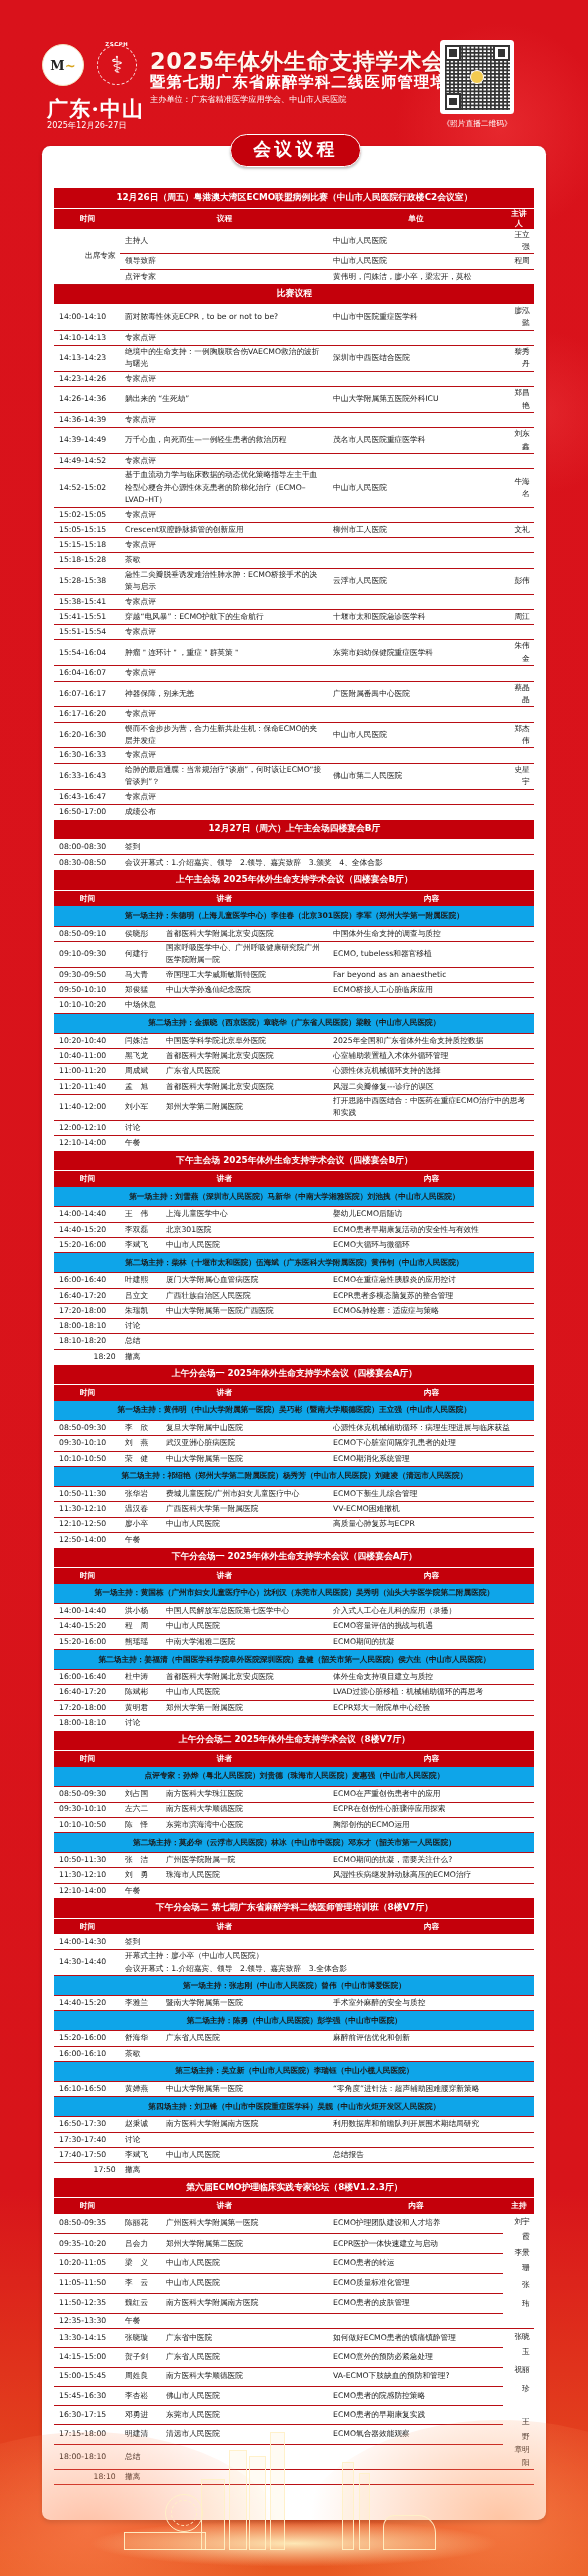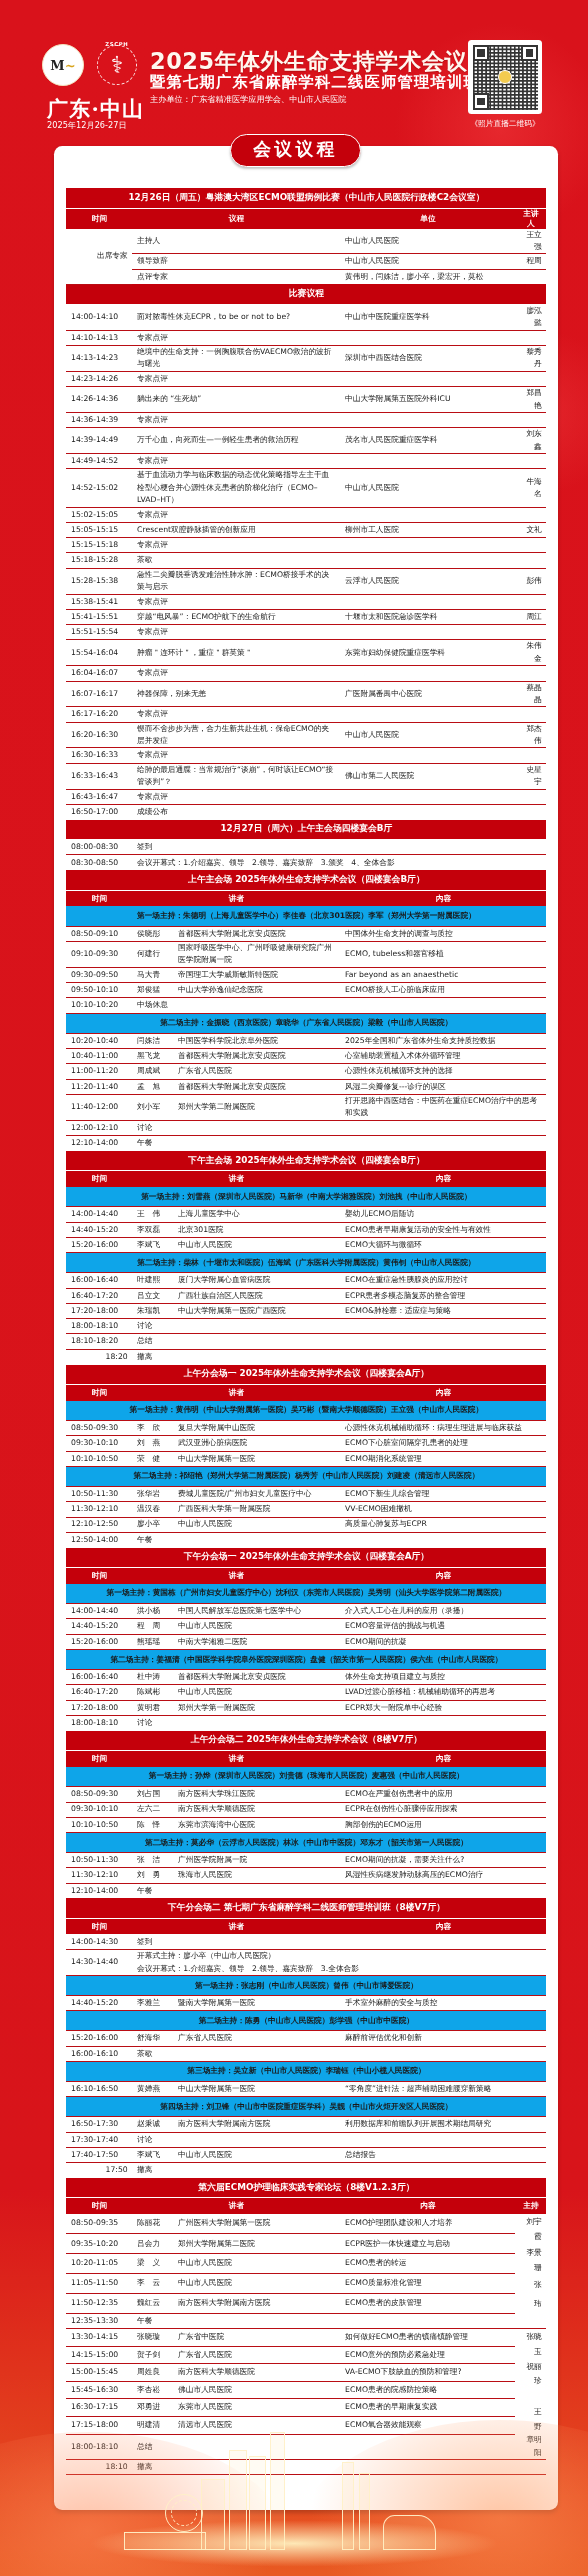--- a/index.html
+++ b/index.html
@@ -41,21 +41,21 @@
   .title-main {
     position: absolute; left: 150px; top: 46px; color: #fff8f0;
     font-size: 22.4px; font-weight: bold; letter-spacing: 0.6px;
     text-shadow: 0 1.2px 1.2px rgba(120,0,0,0.4);
   }
   .title-sub {
     position: absolute; left: 150px; top: 72px; color: #fff;
     font-family: "DejaVu Serif", serif; font-size: 15.3px; font-weight: bold; letter-spacing: 1.2px;
   }
   .host { position: absolute; left: 150px; top: 94px; color: #fff; font-size: 8.2px; }
-  .qr-wrap { position: absolute; left: 468px; top: 40px; width: 74px; text-align: center; }
+  .qr-wrap { position: absolute; left: 440px; top: 40px; width: 74px; text-align: center; }
   .qr {
     width: 74px; height: 74px; background: #fff; border-radius: 3.5px; padding: 4.7px; position: relative;
   }
   .qr-grid {
     width: 65px; height: 65px;
     background-image:
       linear-gradient(90deg, #111 50%, transparent 50%),
       linear-gradient(#111 50%, transparent 50%);
     background-size: 4.1px 5.3px, 6.5px 3.5px;
     opacity: 0.85;
@@ -67,21 +67,21 @@
   .qr-caption { color: #fff; font-size: 7.7px; margin-top: 4.7px; }
 
   
   .agenda-badge {
     position: absolute; left: 230px; top: 134px; width: 131px; height: 33px; z-index: 3;
     background: #c4000b; border: 1.8px solid #fff; border-radius: 16.5px;
     color: #fff; font-size: 17.7px; font-weight: bold; text-align: center; line-height: 28px; letter-spacing: 3.5px;
     box-shadow: 0 1.8px 2.4px rgba(0,0,0,0.25);
   }
   .card {
-    position: absolute; left: 54px; top: 146px; width: 504px;
+    position: absolute; left: 42px; top: 146px; width: 504px;
     background: #fff; border-radius: 8.2px; padding: 42px 12.4px 35px 12.4px;
     box-shadow: 0 2.4px 4.7px rgba(0,0,0,0.2);
   }
   table.agenda { width: 100%; border-collapse: collapse; table-layout: fixed; font-size: 7.7px; }
   table.agenda td, table.agenda th { padding: 0 4.7px; vertical-align: middle; }
   .row td { border-bottom: 1.2px solid #b90d14; height: 15.3px; line-height: 12.4px; }
   .row.noline td { border-bottom: none; }
   .section-title td {
     background: #c4000b; color: #fff; font-weight: bold; font-size: 8.8px; text-align: center;
     height: 20px; border-bottom: 1.2px solid #fff;
@@ -615,21 +615,21 @@
           </tr>
           <tr class="section-title">
             <td colspan="5">上午分会场二 2025年体外生命支持学术会议（8楼V7厅）</td>
           </tr>
           <tr class="col-head">
             <td>时间</td>
             <td colspan="2">讲者</td>
             <td colspan="2">内容</td>
           </tr>
           <tr class="host-row">
-            <td colspan="5">第一场主持：孙烨（深圳市人民医院）刘贵德（珠海市人民医院）麦惠强（中山市人民医院）</td>
+            <td colspan="5">点评专家：孙烨（粤北人民医院）刘贵德（珠海市人民医院）麦惠强（中山市人民医院）</td>
           </tr>
           <tr class="row">
             <td class="t-time">08:50-09:30</td>
             <td>刘占国</td>
             <td>南方医科大学珠江医院</td>
             <td colspan="2">ECMO在严重创伤患者中的应用</td>
           </tr>
           <tr class="row">
             <td class="t-time">09:30-10:10</td>
             <td>左六二</td>
@@ -792,21 +792,21 @@
             <td class="t-time">12:35-13:30</td>
             <td colspan="4">午餐</td>
           </tr>
           <tr class="row">
             <td class="t-time">13:30-14:15</td>
             <td>张晓璇</td>
             <td>广东省中医院</td>
             <td>如何做好ECMO患者的镇痛镇静管理</td>
             <td rowspan="6" class="t-center" style="border-bottom: none;">
               <div style="line-height: 15.3px;">张晓玉</div>
-              <div style="line-height: 14px;">祝丽珍</div>
+              <div style="line-height: 19px;">祝丽珍</div>
               <div style="line-height: 15.3px; margin-top: 16px;">王　野</div>
             </td>
           </tr>
           <tr class="row">
             <td class="t-time">14:15-15:00</td>
             <td>贺子剑</td>
             <td>广东省人民医院</td>
             <td>ECMO意外的预防必紧急处理</td>
           </tr>
           <tr class="row">

